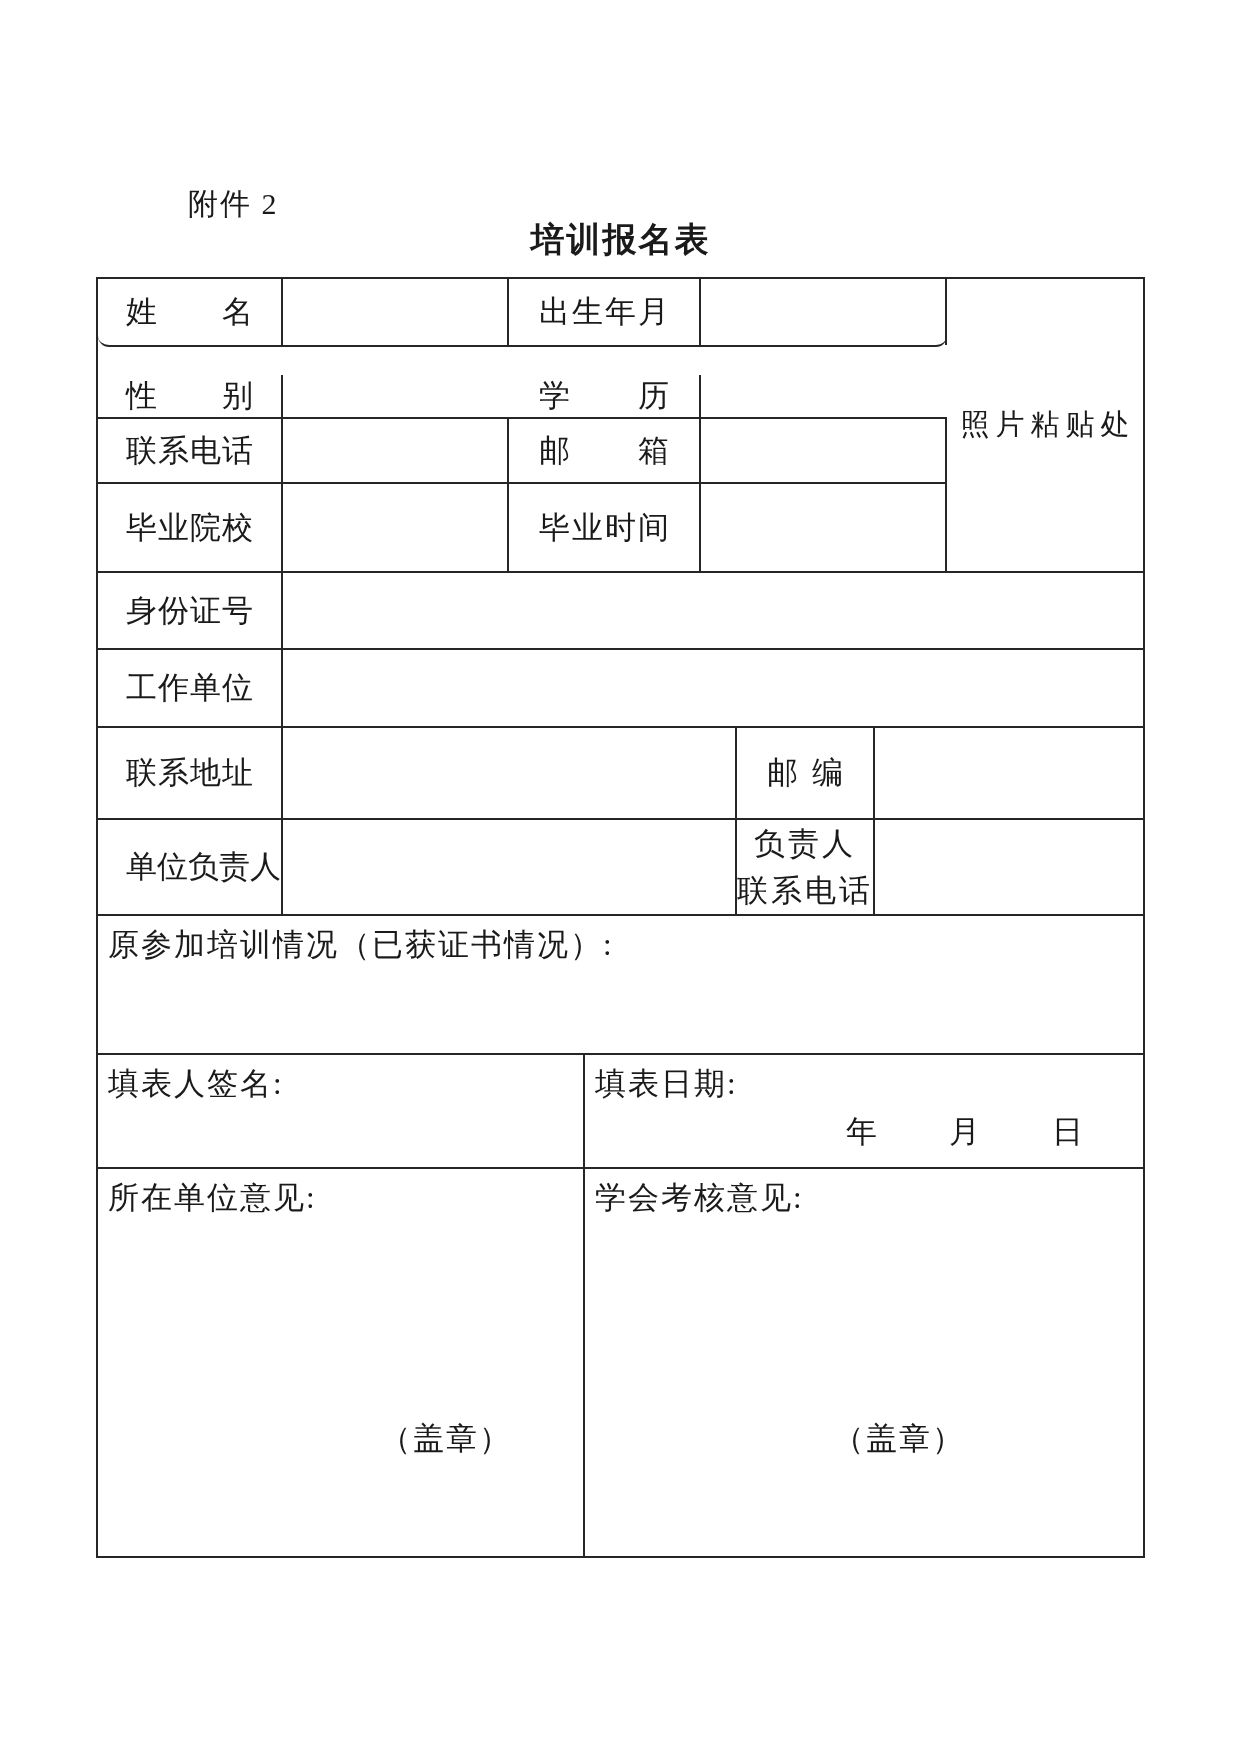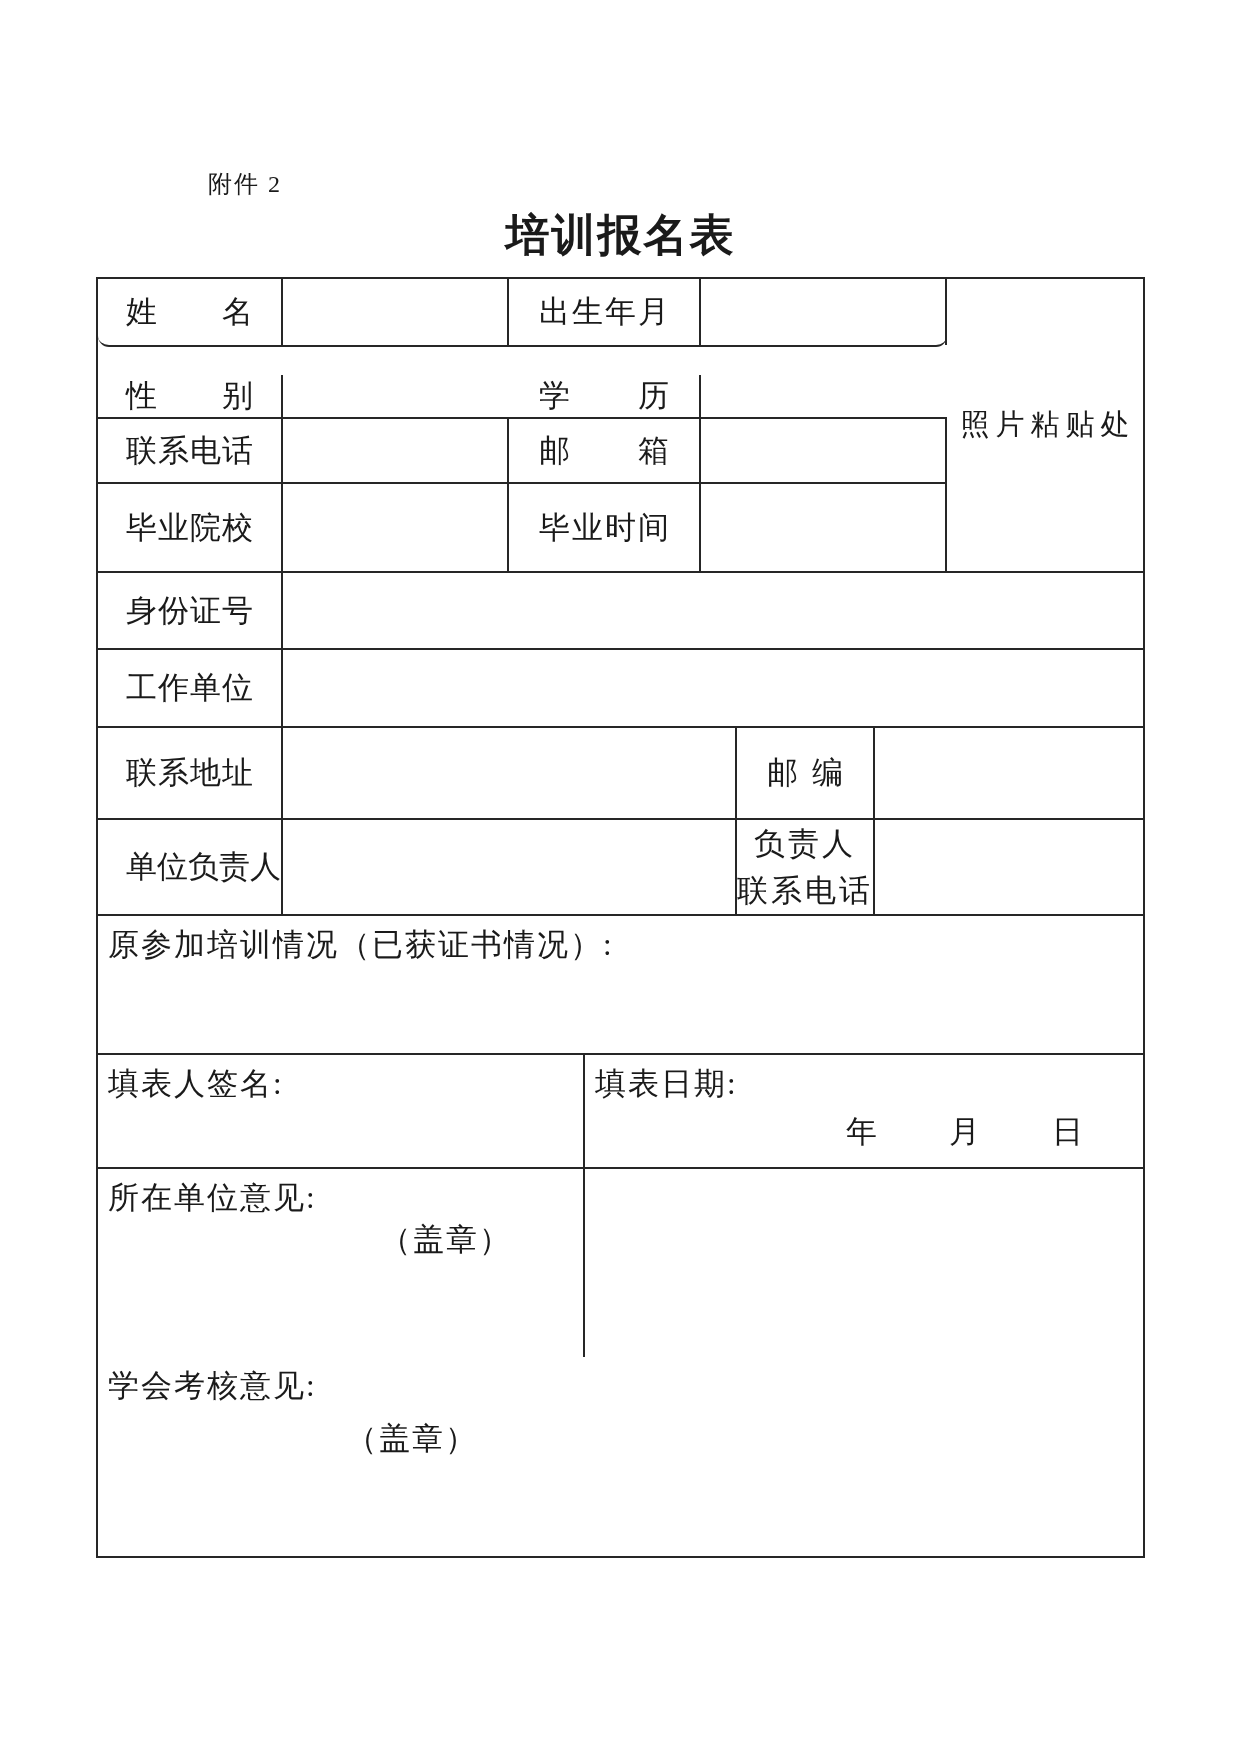--- a/index.html
+++ b/index.html
@@ -5,26 +5,26 @@
   html,body{margin:0;padding:0;background:#ffffff;}
   .page{
     position:relative;
     width:1240px;height:1753px;
     background:#ffffff;
     font-family:"Liberation Serif","DejaVu Serif",serif;
     color:#1a1a1a;
     overflow:hidden;
   }
   .attachment{
-    position:absolute;left:188px;top:168px;
-    font-size:24px;letter-spacing:2px;margin-left:20px;
+    position:absolute;left:188px;top:184px;
+    font-size:30px;letter-spacing:2px;
   }
   .title{
-    position:absolute;left:96px;top:206px;width:1049px;
-    text-align:center;font-size:44px;font-weight:bold;letter-spacing:2px;
+    position:absolute;left:96px;top:217px;width:1049px;
+    text-align:center;font-size:34px;font-weight:bold;letter-spacing:2px;
   }
   .form-table{
     position:absolute;left:96px;top:277px;
     width:1049px;height:1281px;
     border:2px solid #262626;
     box-sizing:border-box;
     display:flex;flex-direction:column;
     font-size:31px;
   }
   .form-table *{box-sizing:border-box;}
@@ -63,21 +63,21 @@
   .w-addr-value{width:454px;}
   .w-post{width:138px;}
   .post-label span{padding:0 30px;}
   .two-line-label{
     flex-direction:column;justify-content:center;
     line-height:47px;letter-spacing:3px;
     text-align:right;
   }
   .row9{height:143px;display:block;padding:8px 10px;}
   .row10{height:119px;}
-  .row11{height:402px;flex-direction:column;}
+  .row11{height:402px;}
   .w-half-left{width:487px;}
   .w-half-right{flex:1;}
   .pad-cell{
     display:flex;flex-direction:column;align-items:flex-start;
     padding:8px 10px;
   }
   .inline-label{letter-spacing:2px;}
   .date-line{
     display:flex;justify-content:flex-end;gap:72px;
     width:100%;padding-right:50px;margin-top:6px;

